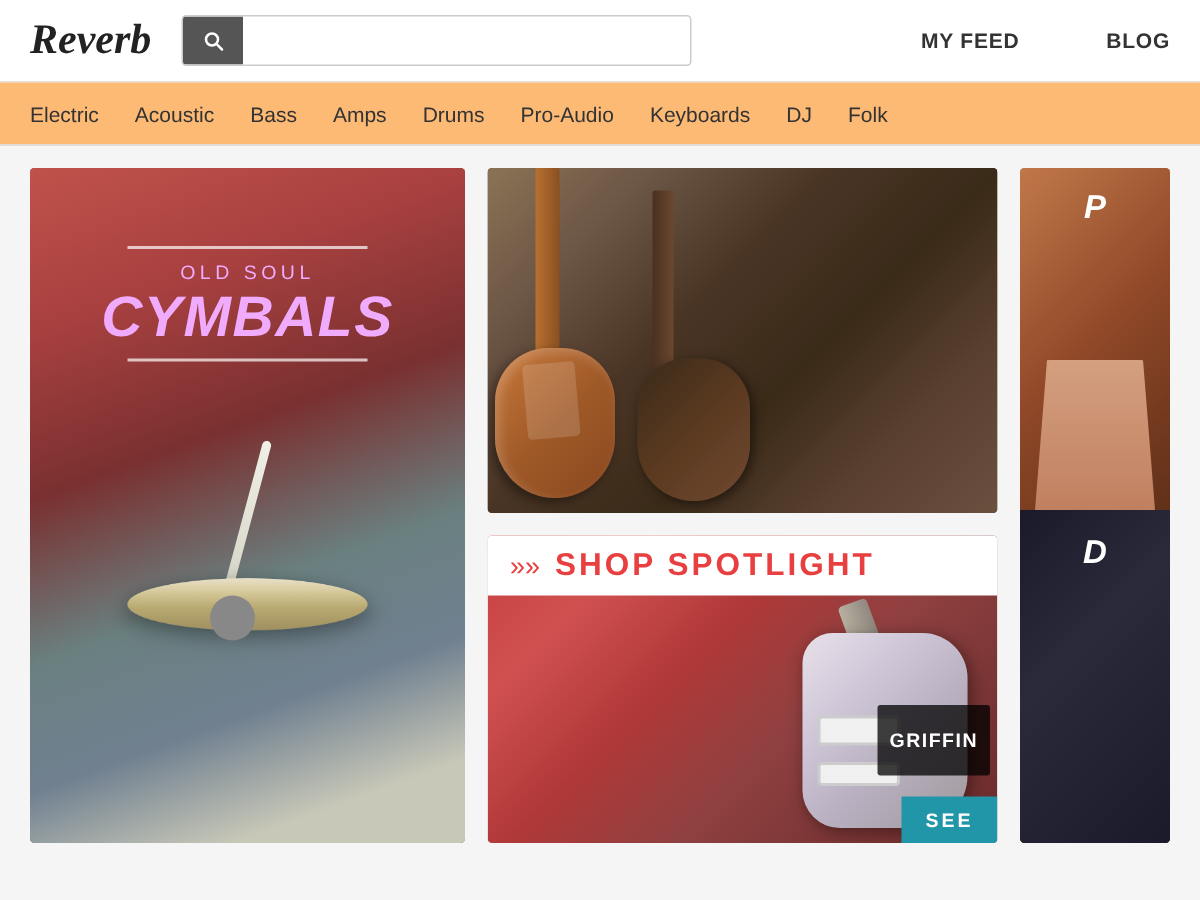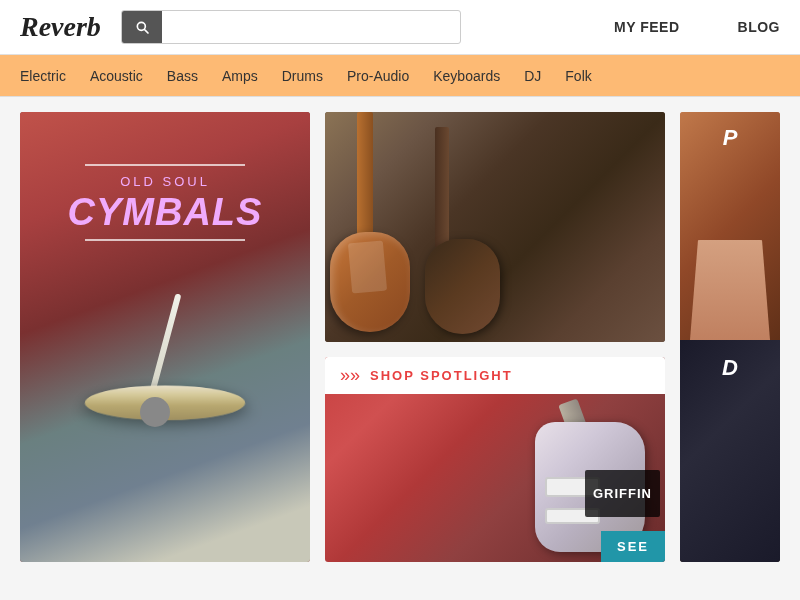--- a/index.html
+++ b/index.html
@@ -320,21 +320,21 @@
       top: 0;
       left: 0;
       right: 0;
       z-index: 2;
     }
     .spotlight-chevrons {
       color: #e84040;
       font-size: 18px;
     }
     .spotlight-title {
-      font-size: 13px;
+      font-size: 21px;
       font-weight: bold;
       letter-spacing: 2px;
       text-transform: uppercase;
       color: #e84040;
     }
     .spotlight-image {
       width: 100%;
       height: 100%;
       background: linear-gradient(
         135deg,

